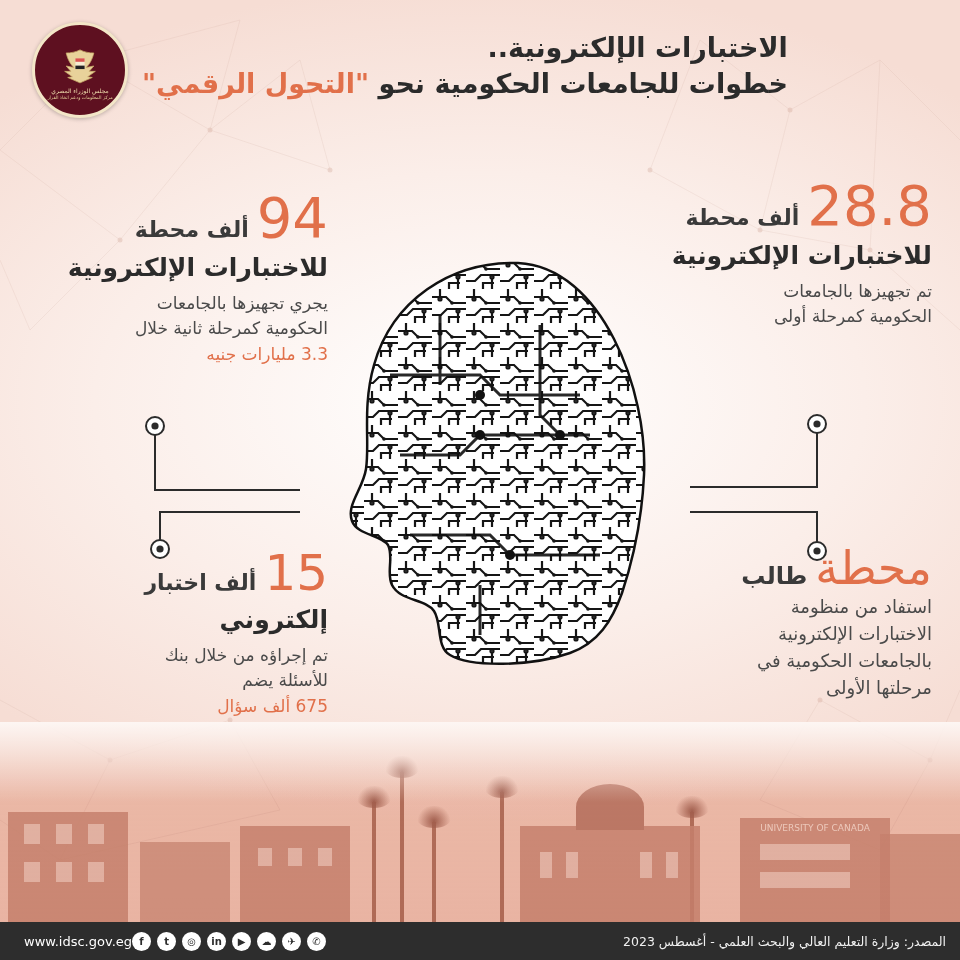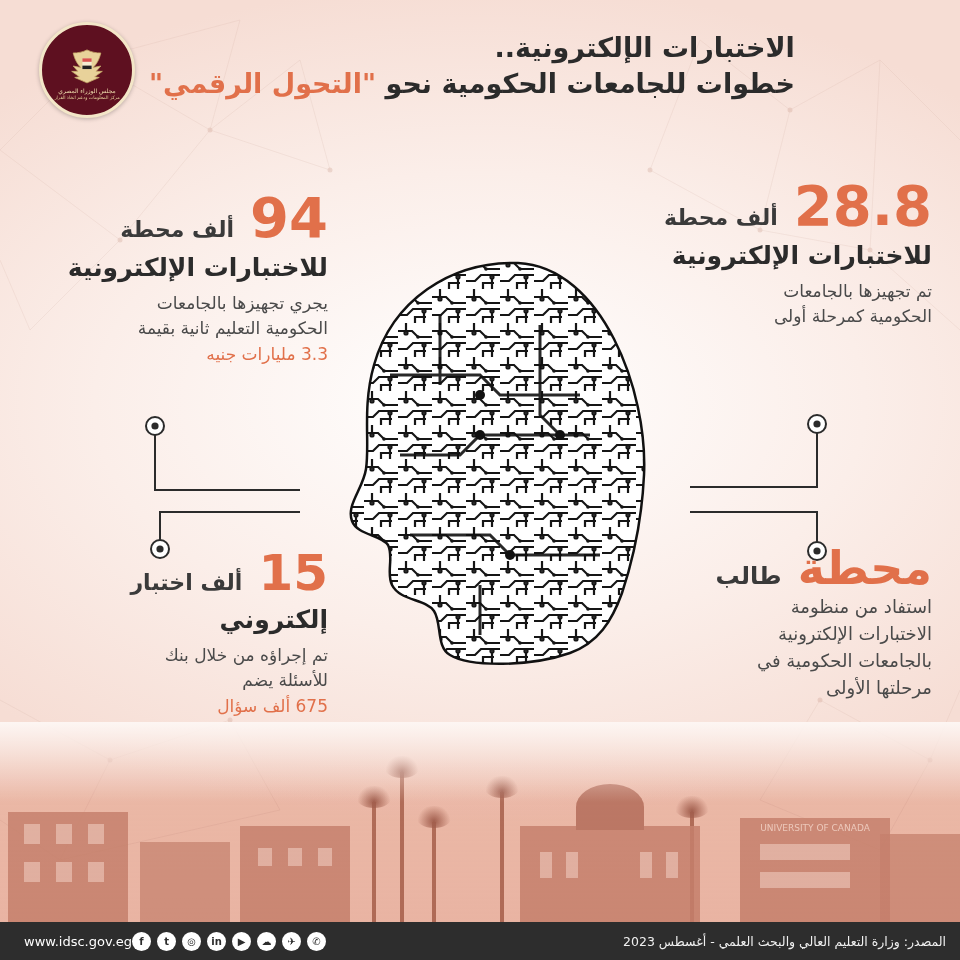--- a/index.html
+++ b/index.html
@@ -17,21 +17,21 @@
       radial-gradient(ellipse 700px 420px at 50% 42%, #ffffff 0%, #fbeee9 55%, #f6ddd4 100%),
       linear-gradient(180deg, #f7e2da 0%, #fdf6f3 25%, #fdf7f4 60%, #f2cfc2 88%, #e9bfae 100%);
     overflow: hidden;
   }
   
   .netbg { position: absolute; inset: 0; opacity: .35; }
   .netbg svg { width: 100%; height: 100%; display: block; }
 
   
   .header {
-    position: absolute; top: 22px; right: 0; left: 15px;
+    position: absolute; top: 22px; right: 0; left: 8px;
     height: 120px;
     padding: 0 24px 0 24px;
     display: flex; align-items: flex-start; justify-content: flex-end;
   }
   .title-wrap { text-align: right; padding-top: 8px; margin-left: 14px;}
   .title-line1 {
     font-size: 27px; font-weight: bold; color: #2b2b2b;
     letter-spacing: -0.3px; line-height: 1.35;
   }
   .title-line2 {
@@ -59,22 +59,22 @@
     position: absolute;
     left: 330px; top: 255px;
     width: 340px; height: 420px;
   }
   .head-art svg { width: 100%; height: 100%; }
 
   
   .stat { position: absolute; }
   .stat .big-line { display: flex; align-items: baseline; justify-content: flex-start; gap: 8px; }
   .num {
-    font-size: 56px; font-weight: bold; color: #e1704a; line-height: 1;
-    direction: ltr; unicode-bidi: embed; margin-left: 8px;
+    font-size: 56px; font-weight: normal; color: #e1704a; line-height: 1;
+    direction: ltr; unicode-bidi: embed;
   }
   .num.small { font-size: 50px; }
   .unit { font-size: 22px; font-weight: bold; color: #3a3a3a; }
   .sub-bold {
     font-size: 25px; font-weight: bold; color: #2b2b2b; margin-top: 6px; line-height: 1.3;
   }
   .desc { font-size: 17px; color: #4a4a4a; line-height: 1.5; margin-top: 6px; }
   .money { font-size: 17px; color: #e1704a; line-height: 1.5; }
 
   
@@ -291,21 +291,21 @@
   </div>
 
   <div class="stat" id="stat-94">
     <div class="big-line" style="justify-content:flex-start">
       <span class="num">94</span>
       <span class="unit">ألف محطة</span>
     </div>
     <div class="sub-bold">للاختبارات الإلكترونية</div>
     <div class="desc">
       <div>يجري تجهيزها بالجامعات</div>
-      <div>الحكومية التعليم ثانية بقيمة</div>
+      <div>الحكومية كمرحلة ثانية خلال</div>
     </div>
     <div class="money">3.3 مليارات جنيه</div>
   </div>
 
   <div class="stat" id="stat-15">
     <div class="big-line" style="justify-content:flex-start">
       <span class="num small">15</span>
       <span class="unit">ألف اختبار</span>
     </div>
     <div class="sub-bold">إلكتروني</div>

